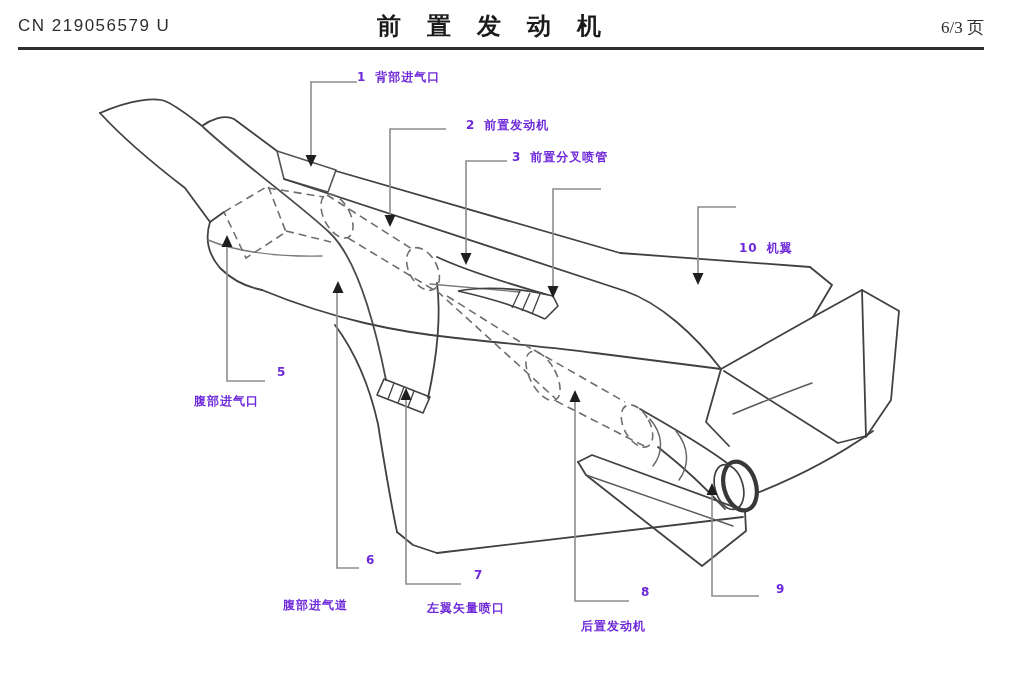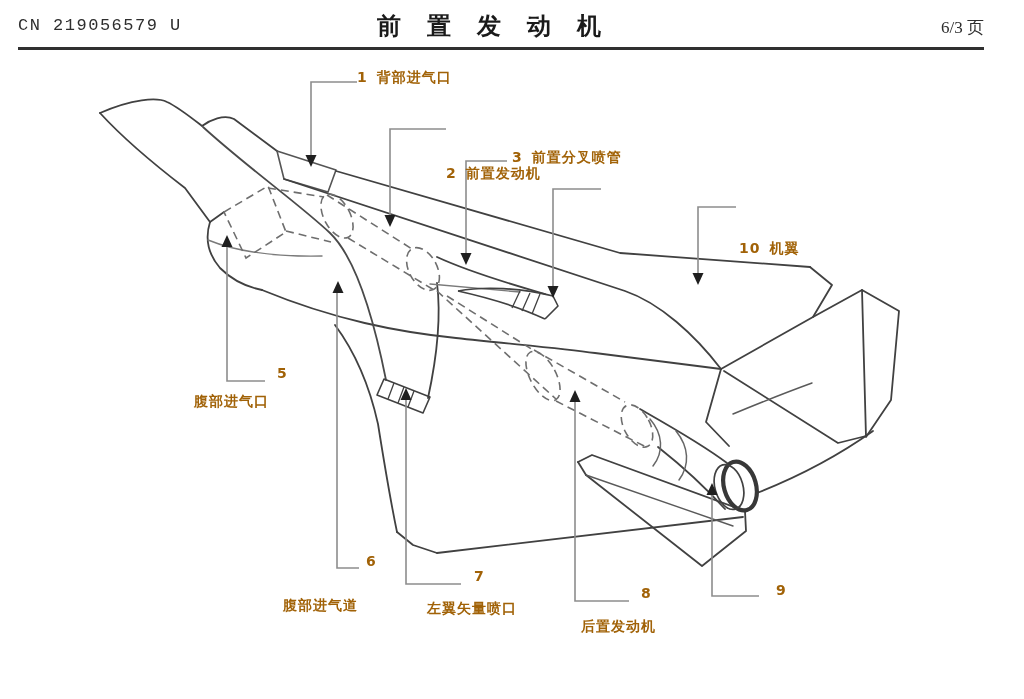--- a/index.html
+++ b/index.html
@@ -1,26 +1,26 @@
 <!DOCTYPE html>
 <html><head>
 <meta charset="utf-8">
 <style>
   html,body{margin:0;padding:0;background:#ffffff;}
   #page{position:relative;width:1024px;height:699px;background:#ffffff;overflow:hidden;
         font-family:"DejaVu Sans","Liberation Sans",sans-serif;color:#1e1e1e;}
-  .hdr-num{position:absolute;left:18px;top:16px;font-family:Liberation Mono, monospace;
+  .hdr-num{position:absolute;left:18px;top:16px;font-family:Liberation Sans, sans-serif;
            font-size:17px;letter-spacing:1.5px;color:#2e2e2e;}
   .hdr-title{position:absolute;left:377px;top:10px;font-size:24px;font-weight:700;
              letter-spacing:26px;color:#1a1a1a;white-space:nowrap;}
   .hdr-page{position:absolute;right:40px;top:16px;font-family:"Liberation Serif","DejaVu Serif",serif;
             font-size:17px;color:#2e2e2e;}
   .hdr-rule{position:absolute;left:18px;top:47px;width:966px;height:2.5px;background:#303030;}
   svg{position:absolute;left:0;top:0;}
-  .lbl{position:absolute;font-size:14px;font-weight:600;color:#a16207;
+  .lbl{position:absolute;font-size:12px;font-weight:600;color:#6d28d9;
        white-space:nowrap;letter-spacing:1px;}
   .lbl .num{margin-right:9px;}
 </style>
 </head>
 <body>
 
 <div id="page">
 
   <div>
     <span class="hdr-num">CN 219056579 U</span>
@@ -115,21 +115,21 @@
       <path d="M332.5,293 L343.5,293 L338,281 Z"></path>
       <path d="M400.5,400 L411.5,400 L406,388 Z"></path>
       <path d="M569.5,402 L580.5,402 L575,390 Z"></path>
       <path d="M706.5,495 L717.5,495 L712,483 Z"></path>
     </g>
   </svg>
 
   <div class="lbl" style="left:357px;top:69px;">
     <span class="num">1</span><span>背部进气口</span>
   </div>
-  <div class="lbl" style="left:446px;top:117px;margin-top:48px;">
+  <div class="lbl" style="left:466px;top:117px;">
     <span class="num">2</span><span>前置发动机</span>
   </div>
   <div class="lbl" style="left:512px;top:149px;">
     <span class="num">3</span><span>前置分叉喷管</span>
   </div>
   <div class="lbl" style="left:739px;top:196px;margin-top:44px;">
     <span class="num">10</span><span>机翼</span>
   </div>
 
   <span class="lbl" style="left:277px;top:365px;">5</span>

